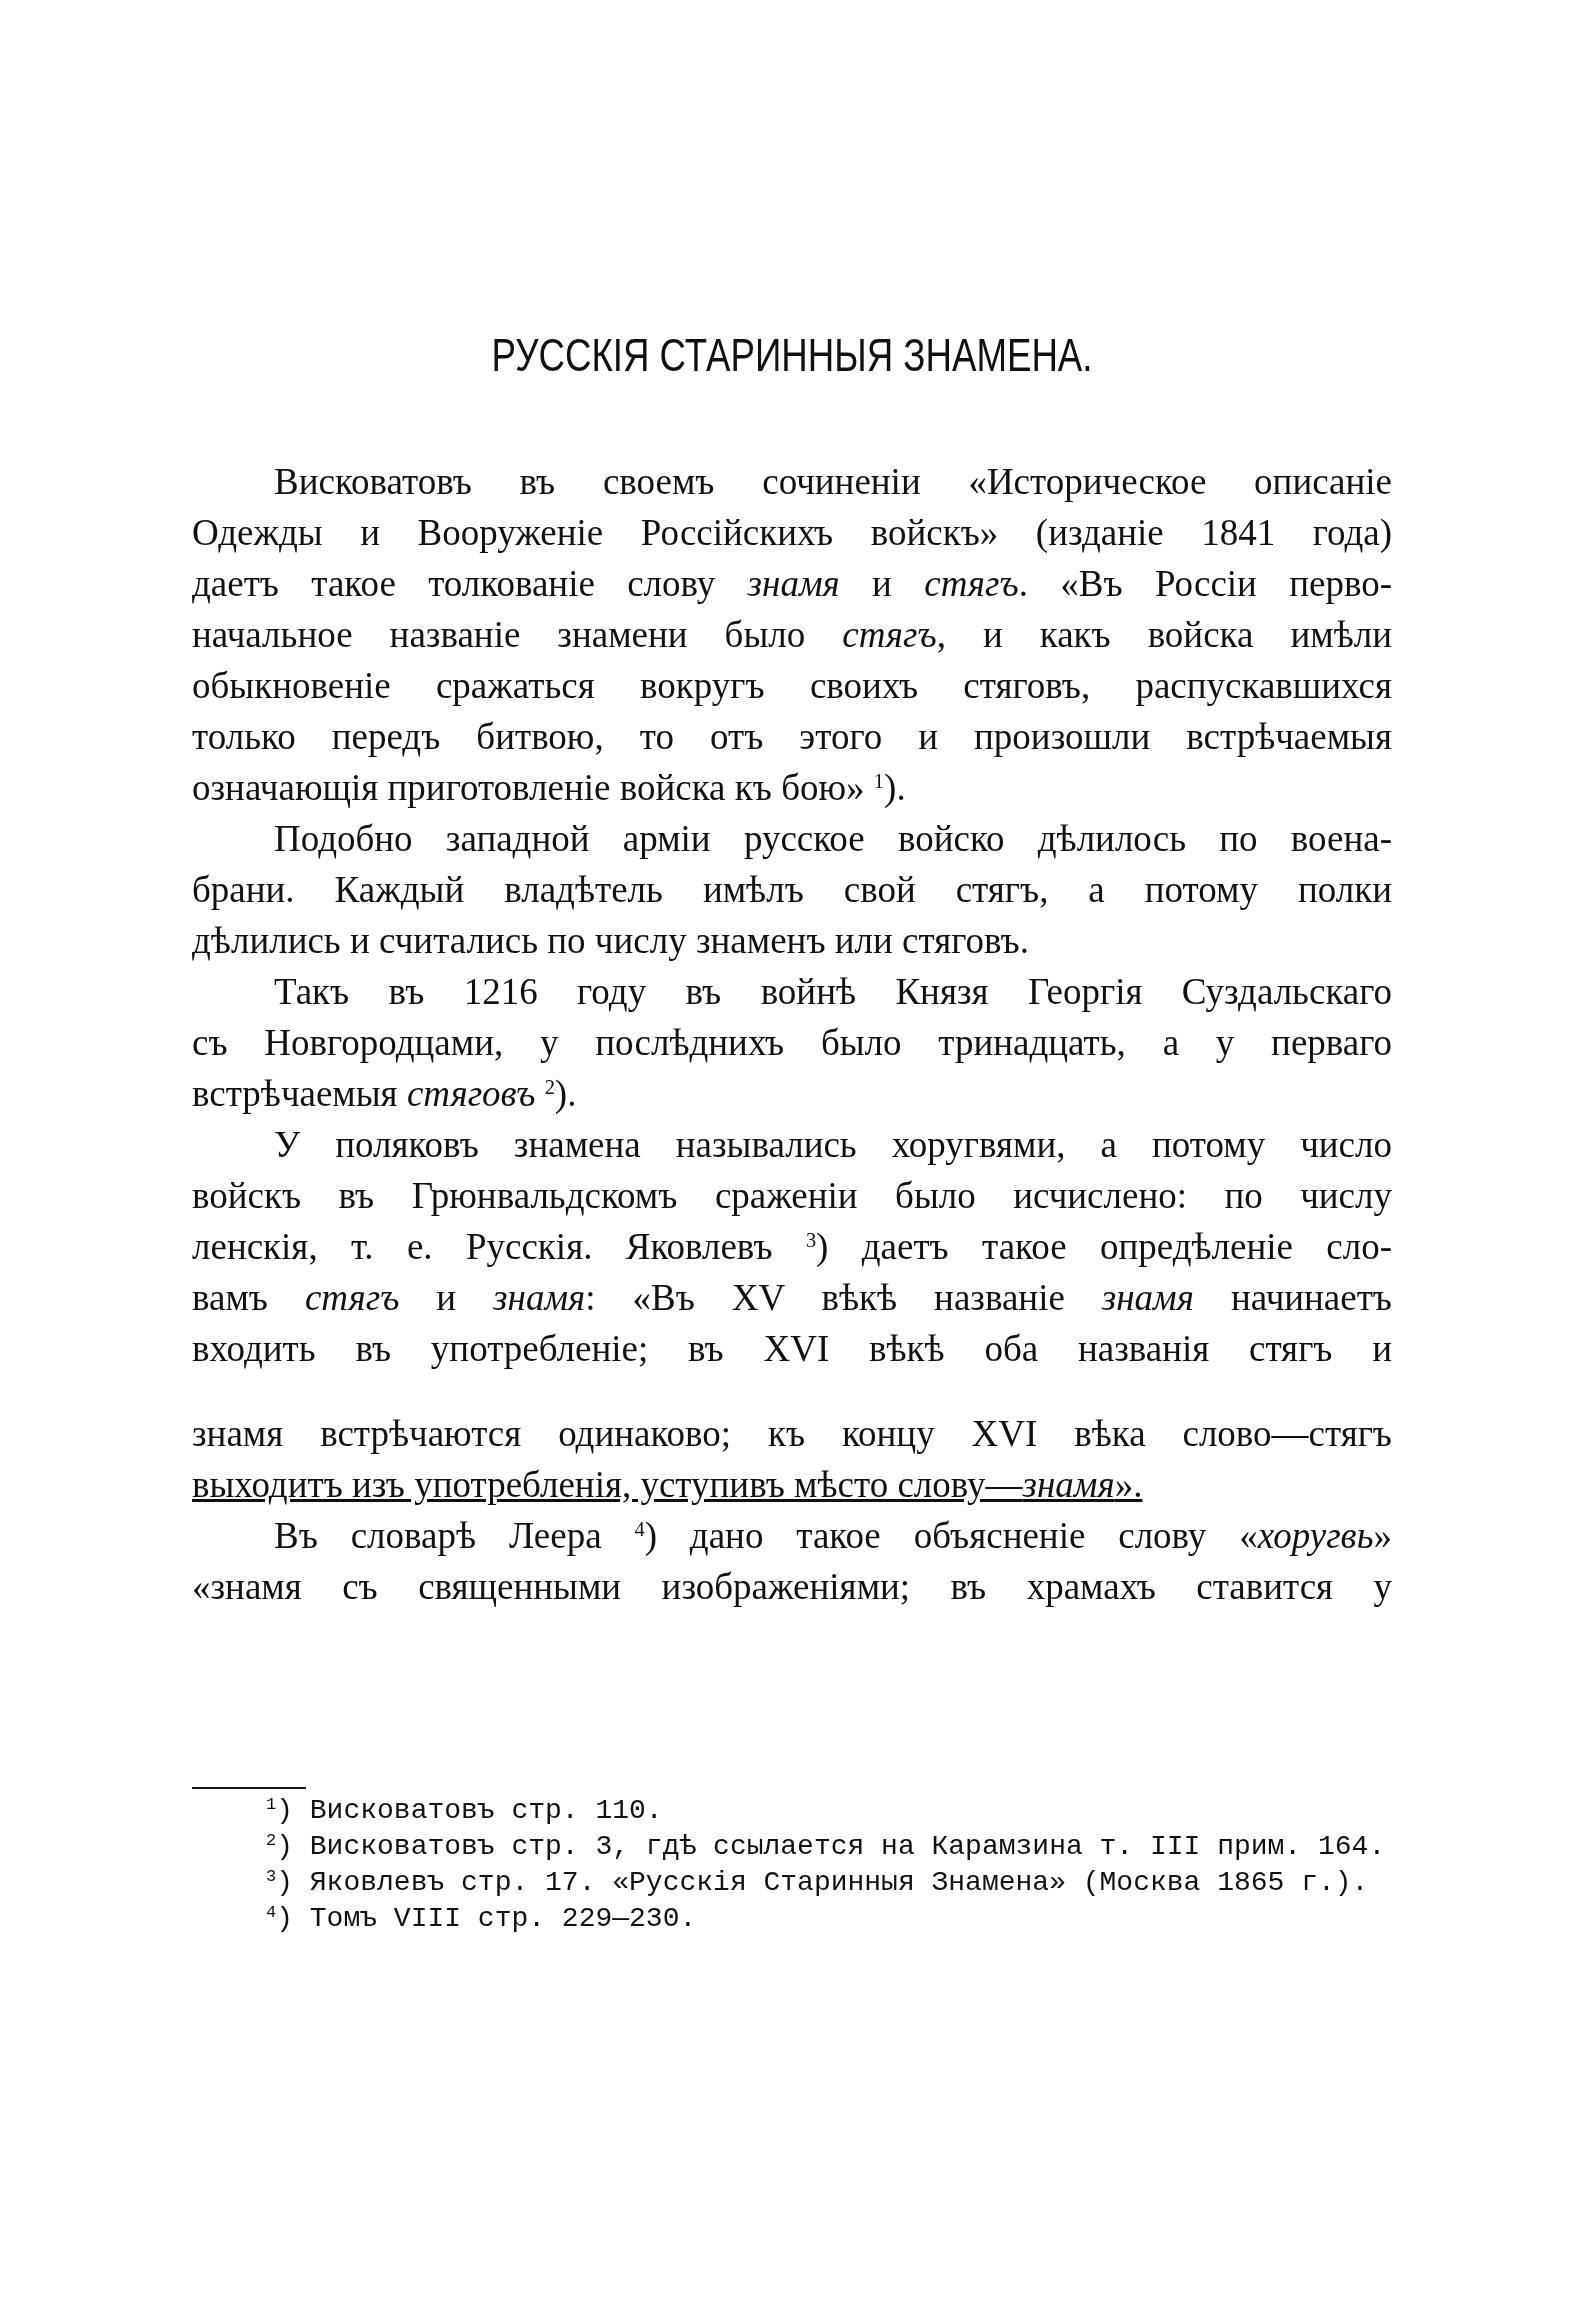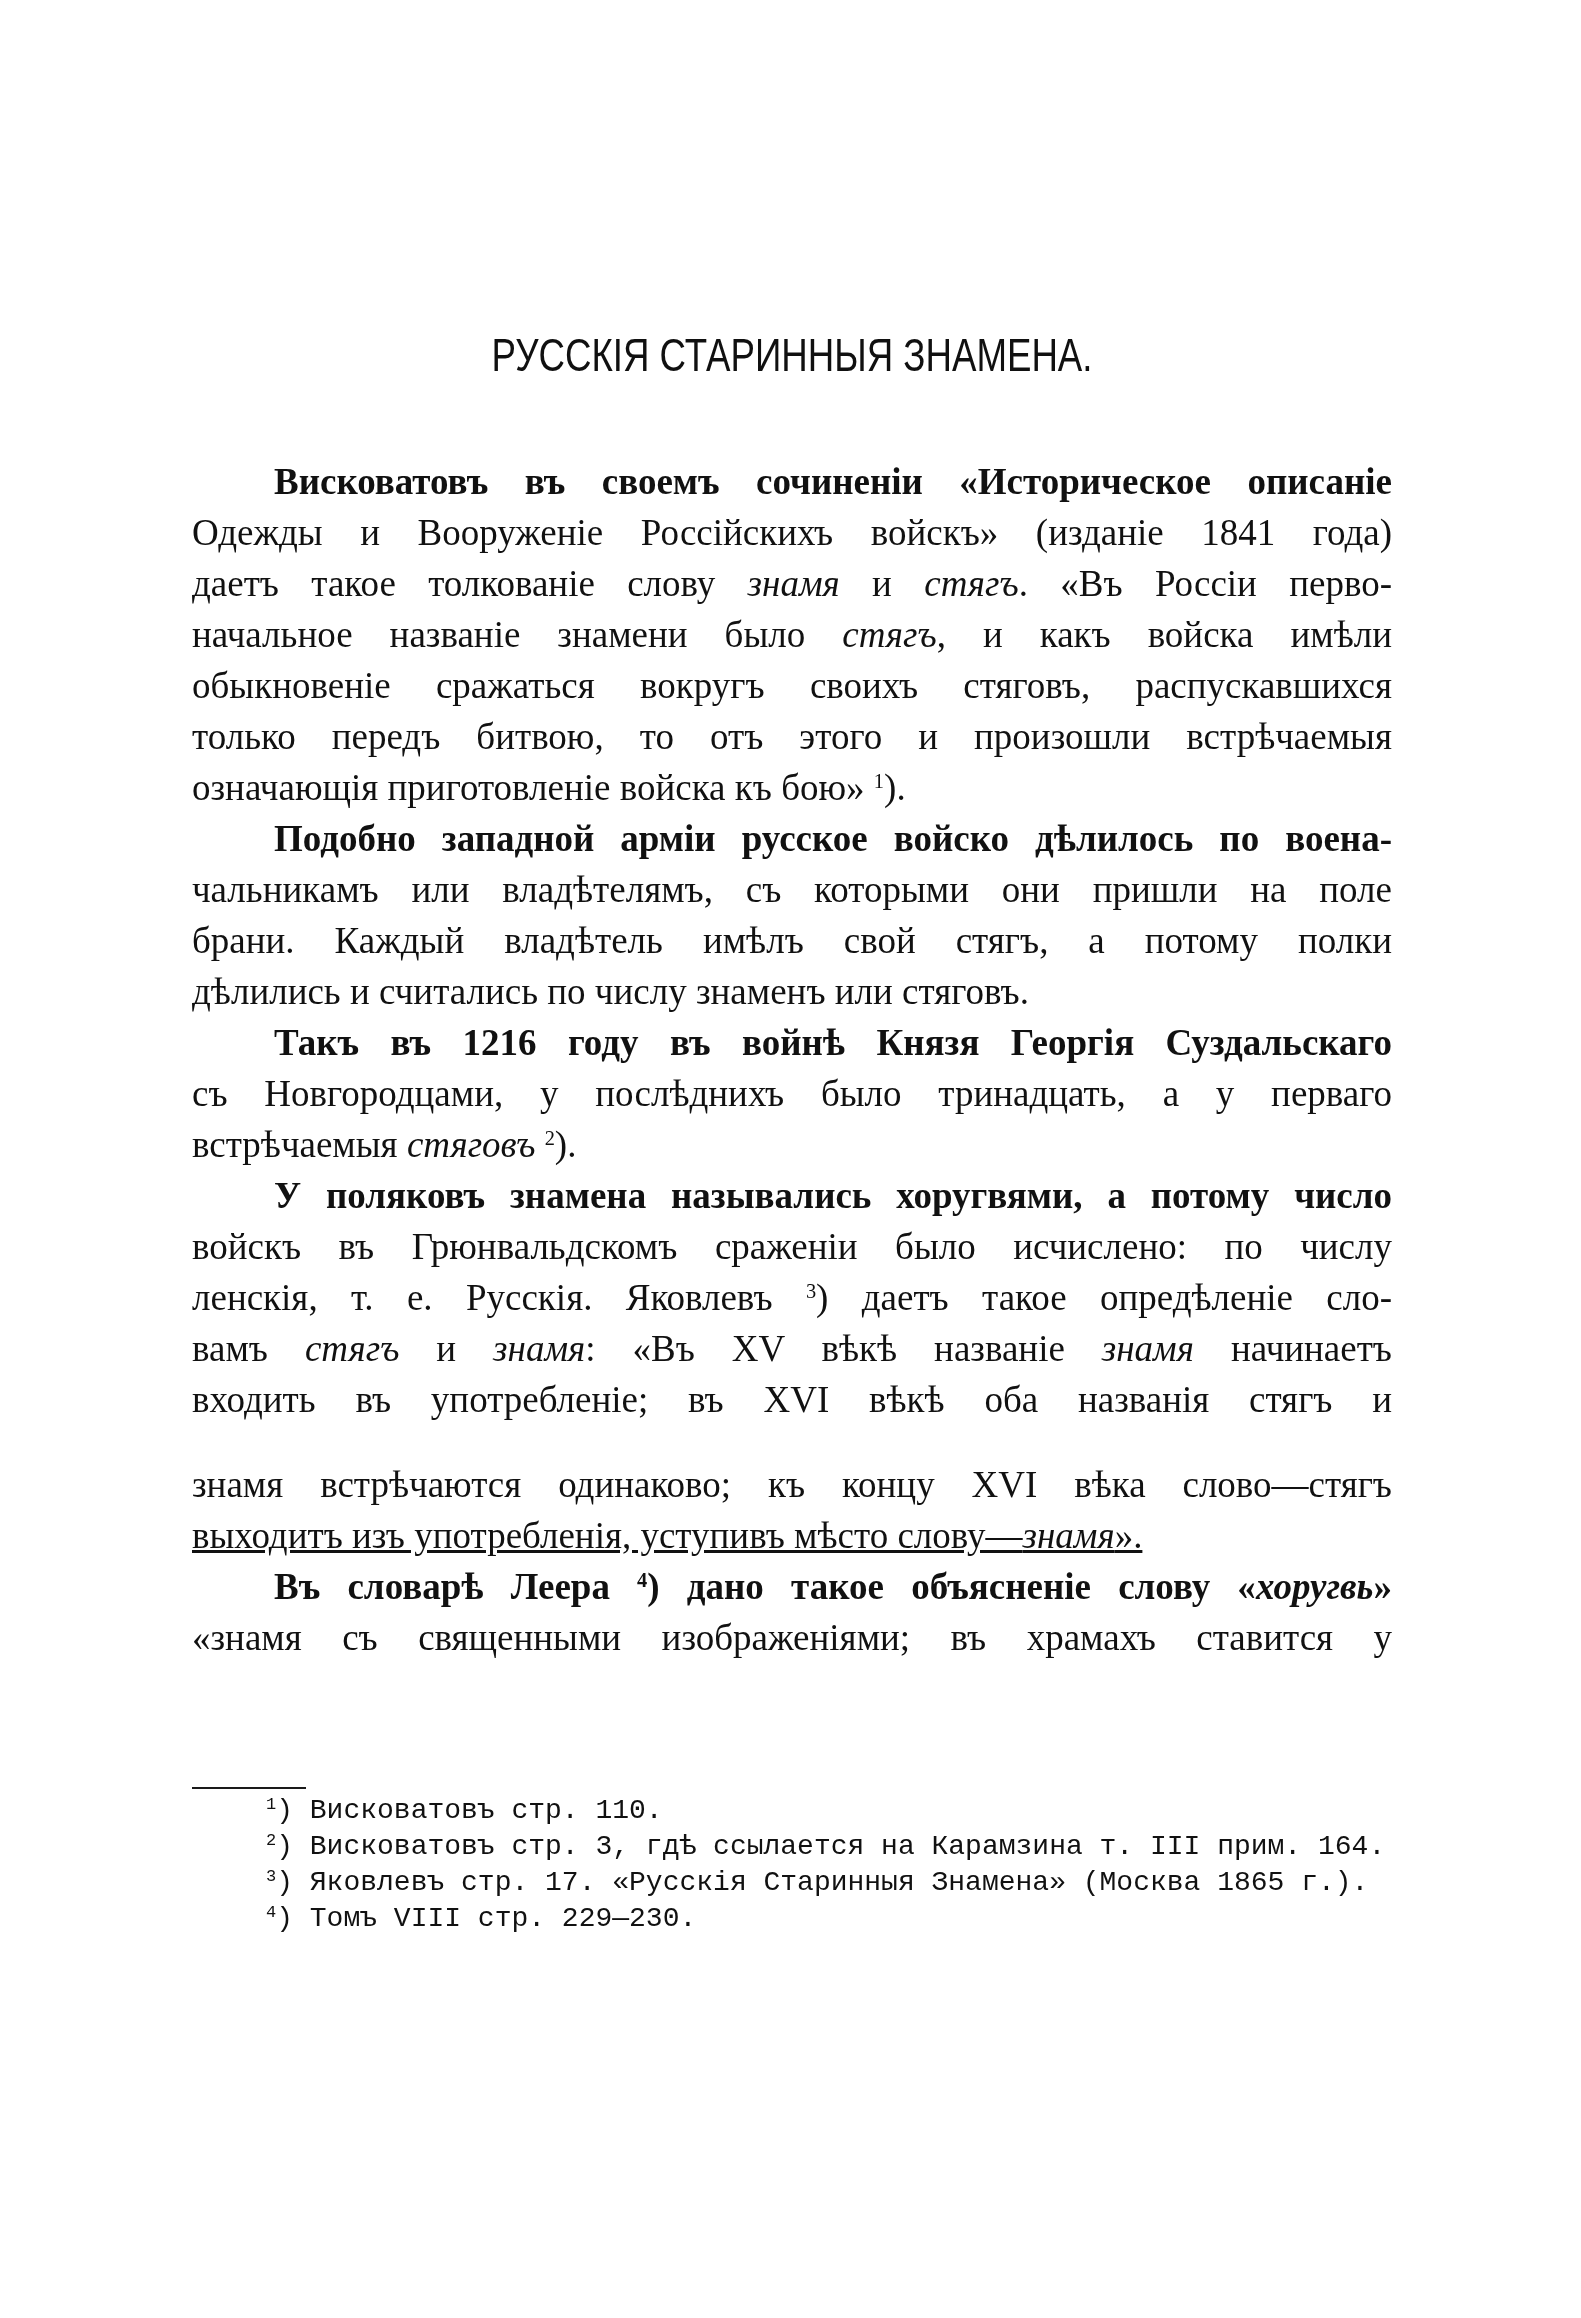--- a/index.html
+++ b/index.html
@@ -48,21 +48,20 @@
       line-height: 51px;
       font-size: 37px;
       white-space: nowrap;
       text-align: justify;
       text-align-last: justify;
       letter-spacing: 0px;
       transform-origin: 0 50%;
     }
     .line.indent {
       padding-left: 82px;
-      font-weight: bold;
     }
     .line.last {
       text-align-last: left;
     }
     em {
       font-style: italic;
     }
     sup {
       font-size: 20.4px;
       vertical-align: 12.5px;
@@ -110,21 +109,20 @@
       <span class="line" style="display: block; width: auto;">Одежды и Вооруженіе Россійскихъ войскъ» (изданіе 1841 года)</span>
       <span class="line" style="display: block; width: auto;"><span>даетъ такое толкованіе слову </span><em>знамя</em><span> и </span><em>стягъ</em><span>. «Въ Россіи перво-</span></span>
       <span class="line" style="display: block; width: auto;"><span>начальное названіе знамени было </span><em>стягъ</em><span>, и какъ войска имѣли</span></span>
       <span class="line" style="display: block; width: auto;">обыкновеніе сражаться вокругъ своихъ стяговъ, распускавшихся</span>
       <span class="line" style="display: block; width: auto;">только передъ битвою, то отъ этого и произошли встрѣчаемыя</span>
       <span class="line last" style="display: block; width: auto;"><span>означающія приготовленіе войска къ бою» </span><sup>1</sup><span>).</span></span>
     </div>
 
     <div>
       <span class="line indent" style="display: block; width: auto;">Подобно западной арміи русское войско дѣлилось по воена-</span>
-      <span class="line" style="display: block; width: auto;">чальникамъ или владѣтелямъ, съ которыми они пришли на поле</span>
       <span class="line" style="display: block; width: auto;">брани. Каждый владѣтель имѣлъ свой стягъ, а потому полки</span>
       <span class="line last" style="display: block; width: auto;">дѣлились и считались по числу знаменъ или стяговъ.</span>
     </div>
 
     <div>
       <span class="line indent" style="display: block; width: auto;">Такъ въ 1216 году въ войнѣ Князя Георгія Суздальскаго</span>
       <span class="line" style="display: block; width: auto;">съ Новгородцами, у послѣднихъ было тринадцать, а у перваго</span>
       <span class="line last" style="display: block; width: auto;"><span>встрѣчаемыя </span><em>стяговъ</em><span> </span><sup>2</sup><span>).</span></span>
     </div>
 

